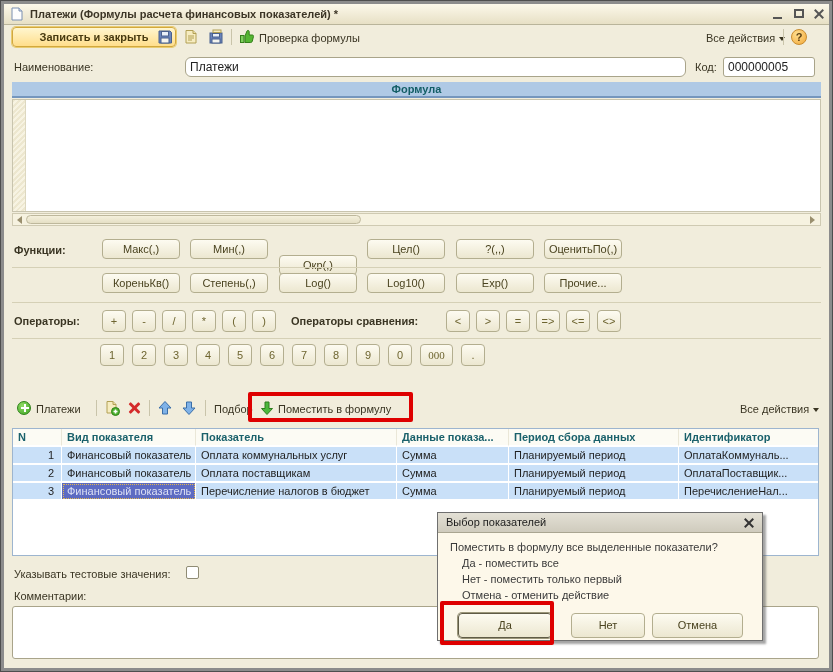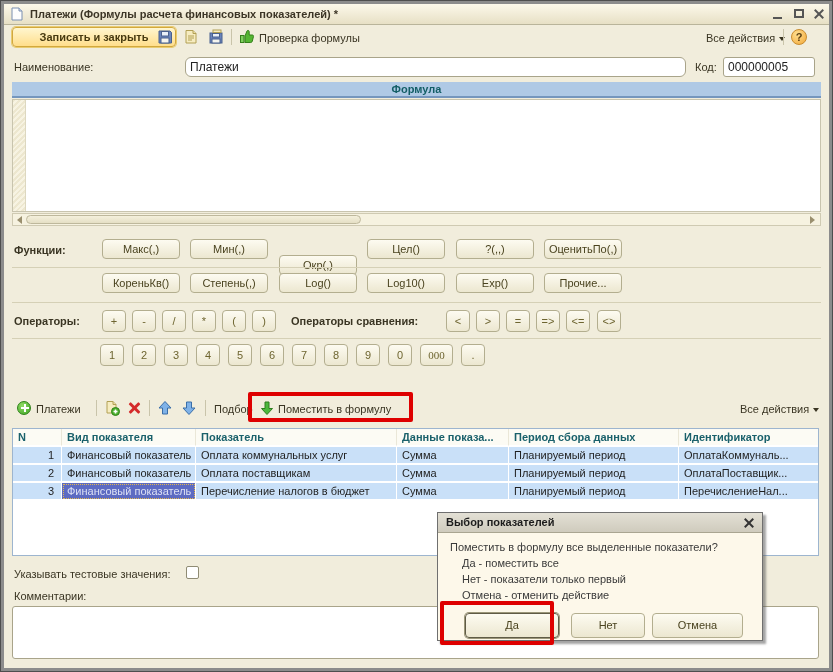--- a/index.html
+++ b/index.html
@@ -72,21 +72,21 @@
   .sel { background:#5D6BC2 !important; color:#DCE0F4 !important;
     outline:1px dotted #E2B84F; outline-offset:-2px; }
 
   
   .checkbox { position:absolute; width:13px; height:13px; background:#fff; border:1px solid #908C74; border-radius:2px; }
 
   
   .dialog { position:absolute; left:437px; top:512px; width:326px; height:129px;
     background:#FDF8EA; border:1px solid #6F6F6F; box-shadow:3px 3px 2px rgba(90,90,90,0.55); z-index:40; }
   .dlg-title { position:absolute; left:0; top:0; right:0; height:20px; background:linear-gradient(#E3E0D5,#CFCBBD);
-    border-bottom:1px solid #A9A591; font-size:11px; font-weight:bold; color:#1C1C1C; line-height:19px; padding-left:8px; }
+    border-bottom:1px solid #A9A591; font-size:11px; font-weight:normal; color:#1C1C1C; line-height:19px; padding-left:8px; }
   .dlg-close { position:absolute; right:7px; top:4px; width:12px; height:12px; }
   .dlg-close .x1,.dlg-close .x2 { left:5px; height:12px; background:#333; }
   .dlg-text { position:absolute; font-size:11px; color:#3A3A3A; white-space:nowrap; }
   .dlg-btn { height:25px; line-height:23px; top:100px; }
   .btn-default { border:1px solid #5F5B46; box-shadow:0 0 0 1px #9B9679; }
 
   
   .red-rect { position:absolute; border:4px solid #DE0000; border-radius:2px; z-index:60; pointer-events:none; }
 
   .help-circle { position:absolute; width:16px; height:16px; border-radius:50%;
@@ -283,21 +283,21 @@
   <span class="lbl" style="left:14px; top:568px;">Указывать тестовые значения:</span>
   <span class="checkbox" style="left:186px; top:566px;"></span>
   <span class="lbl" style="left:14px; top:590px;">Комментарии:</span>
   <textarea class="field" style="left: 12px; top: 606px; width: 807px; height: 53px; resize: none;"></textarea>
 
   <div class="dialog">
     <div class="dlg-title">Выбор показателей</div>
     <span class="dlg-close"><span><span class="x1"></span><span class="x2"></span></span></span>
     <span class="dlg-text" style="left:12px; top:28px;">Поместить в формулу все выделенные показатели?</span>
     <span class="dlg-text" style="left:24px; top:44px;">Да - поместить все</span>
-    <span class="dlg-text" style="left:24px; top:60px;">Нет - показатели только первый</span>
+    <span class="dlg-text" style="left:24px; top:60px;">Нет - поместить только первый</span>
     <span class="dlg-text" style="left:24px; top:76px;">Отмена - отменить действие</span>
-    <div class="btn dlg-btn btn-default" style="left:27px; width:94px;">Да</div>
+    <div class="btn dlg-btn btn-default" style="left:20px; width:94px;">Да</div>
     <div class="btn dlg-btn" style="left:133px; width:74px;">Нет</div>
     <div class="btn dlg-btn" style="left:214px; width:91px;">Отмена</div>
   </div>
   <div class="red-rect" style="left:440px; top:601px; width:114px; height:44px;"></div>
 
 </div>
 
 </body></html>

